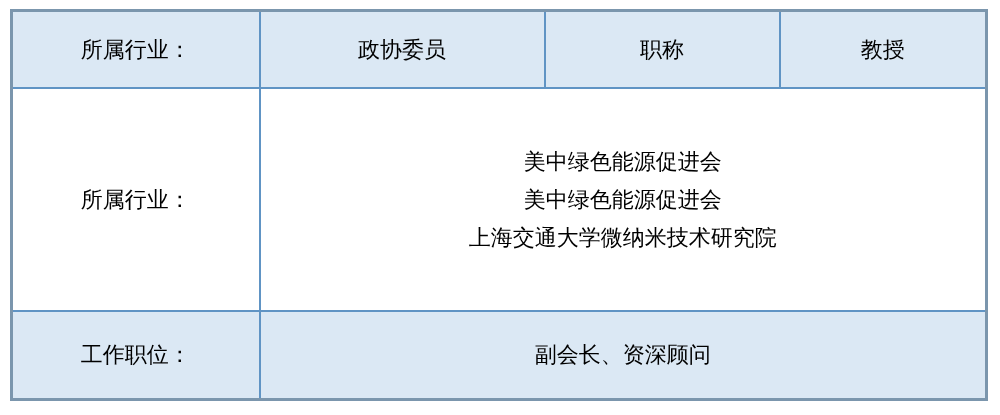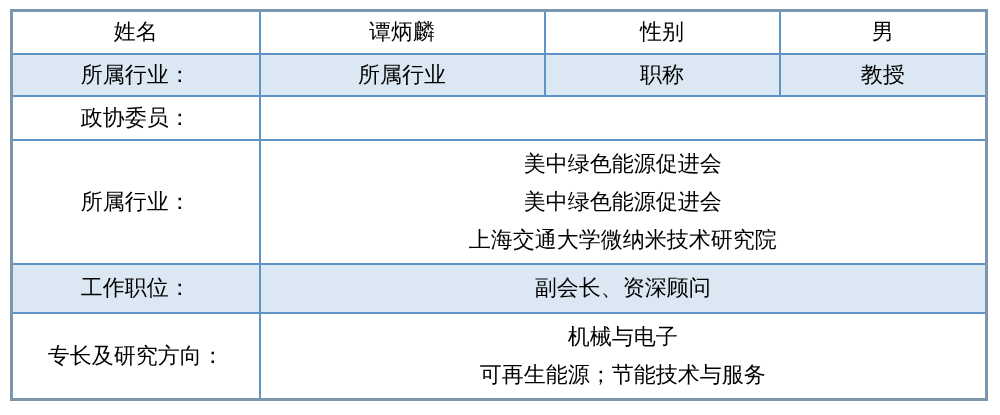--- a/index.html
+++ b/index.html
@@ -41,51 +41,34 @@
 <body>
 
 <table class="doc-table">
   <colgroup>
     <col style="width:248px">
     <col style="width:285px">
     <col style="width:235px">
     <col style="width:207px">
   </colgroup>
   <tbody>
-    <tr class="r1">
-      <td>姓名</td>
-      <td>谭炳麟</td>
-      <td>性别</td>
-      <td>男</td>
-    </tr>
     <tr class="r2 shaded">
       <td>所属行业：</td>
-      <td>所属行业</td>
+      <td>政协委员</td>
       <td>职称</td>
       <td>教授</td>
-    </tr>
-    <tr class="r3">
-      <td>政协委员：</td>
-      <td colspan="3"></td>
     </tr>
     <tr class="r5">
       <td>所属行业：</td>
       <td colspan="3">
         <div class="value-line">美中绿色能源促进会</div>
         <div class="value-line">美中绿色能源促进会</div>
         <div class="value-line">上海交通大学微纳米技术研究院</div>
       </td>
     </tr>
     <tr class="r6 shaded">
       <td>工作职位：</td>
       <td colspan="3">
         <div class="value-line">副会长、资深顾问</div>
       </td>
     </tr>
-    <tr class="r7">
-      <td>专长及研究方向：</td>
-      <td colspan="3">
-        <div class="value-line">机械与电子</div>
-        <div class="value-line">可再生能源；节能技术与服务</div>
-      </td>
-    </tr>
   </tbody>
 </table>
 
 </body></html>

